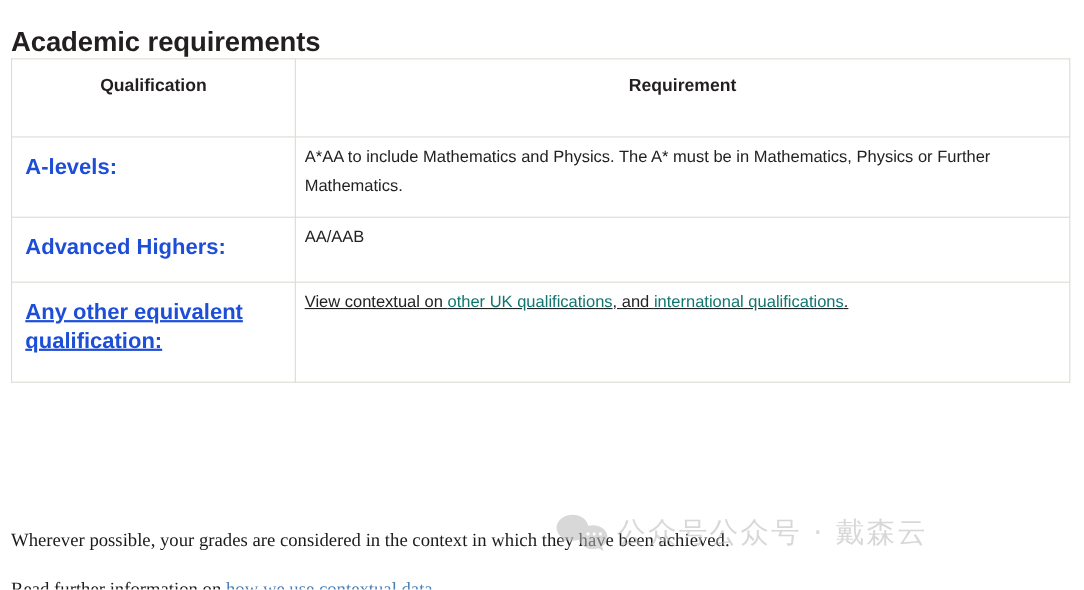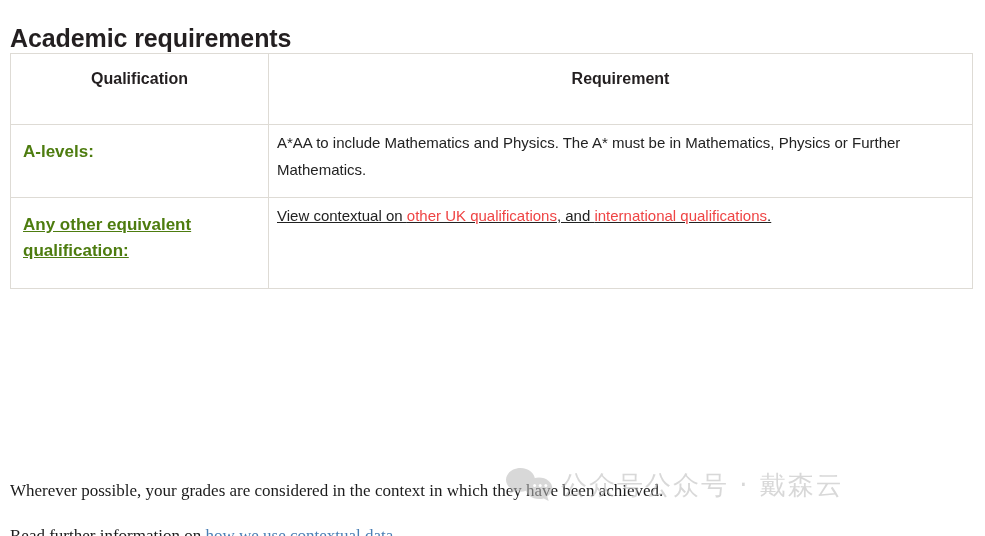--- a/index.html
+++ b/index.html
@@ -59,35 +59,35 @@
     text-align: center;
     font-size: 16px;
     font-weight: bold;
     color: #231f20;
     padding: 16px 12px 27px 12px;
     height: 27px;
     margin-left: 24px;
   }
 
   .cell-qual {
-    font-size: 17px;
+    font-size: 20px;
     font-weight: bold;
-    color: #4d7c0f;
+    color: #1d4ed8;
     padding: 14px 12px 14px 12px;
     line-height: 26px;
   }
   .cell-req {
     font-size: 15px;
     font-weight: normal;
     color: #222222;
     padding: 4px 14px 14px 8px;
     line-height: 27px;
   }
   .cell-req a {
-    color: #ef4444;
+    color: #0f766e;
     text-decoration: none;
     margin-top: 12px;
   }
 
   .row-alevels .cell-qual,
   .row-alevels .cell-req { height: 44px; }
   .row-ah .cell-qual,
   .row-ah .cell-req { height: 30px; }
   .row-ib .cell-qual,
   .row-ib .cell-req { height: 50px; }
@@ -156,20 +156,24 @@
         <th>Requirement</th>
       </tr>
     </thead>
     <tbody>
 
       <tr class="row-alevels">
         <td class="cell-qual">A-levels:</td>
         <td class="cell-req">A*AA to include Mathematics and Physics. The A* must be in Mathematics, Physics or Further Mathematics.</td>
       </tr>
 
+      <tr class="row-ah">
+        <td class="cell-qual">Advanced Highers:</td>
+        <td class="cell-req">AA/AAB</td>
+      </tr>
 
 
       <tr class="row-other">
         <td class="cell-qual">Any other equivalent qualification:</td>
         <td class="cell-req"><span> View contextual on </span><a href="#">other UK qualifications</a><span>, and </span><a href="#">international qualifications</a><span>.</span></td>
       </tr>
 
     </tbody>
   </table>
 

